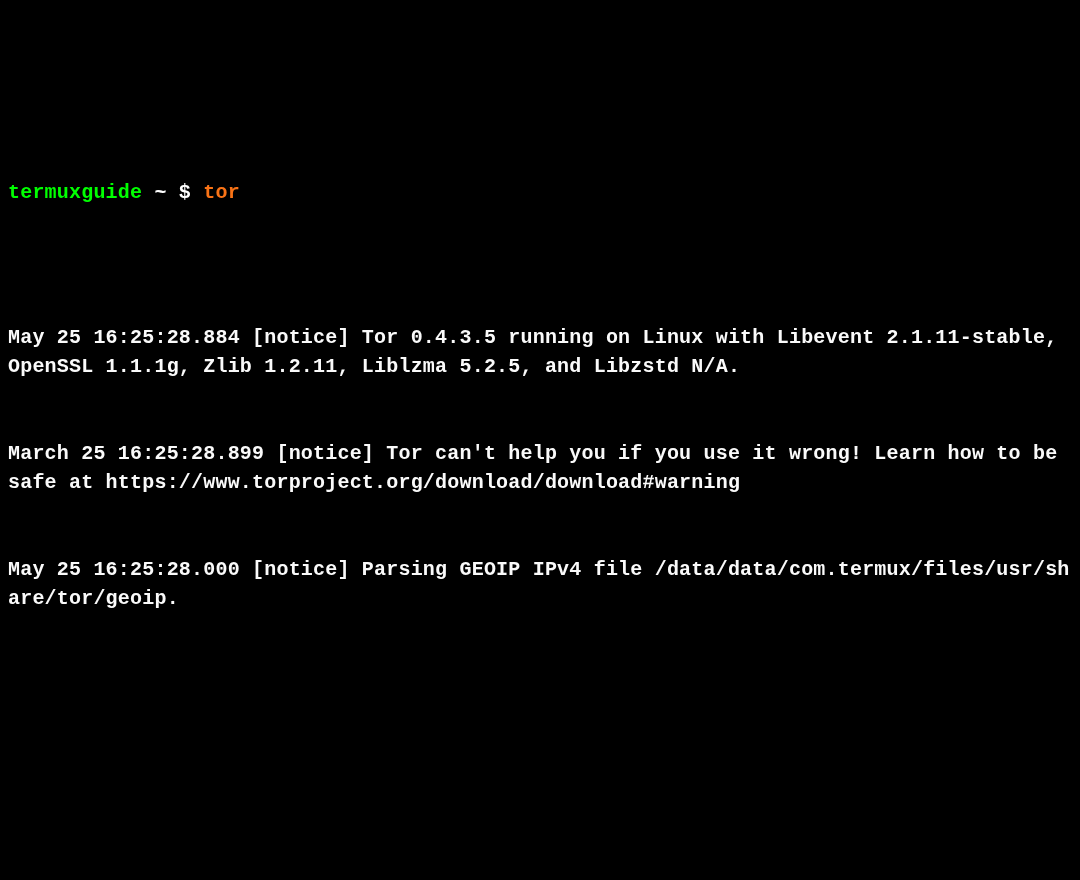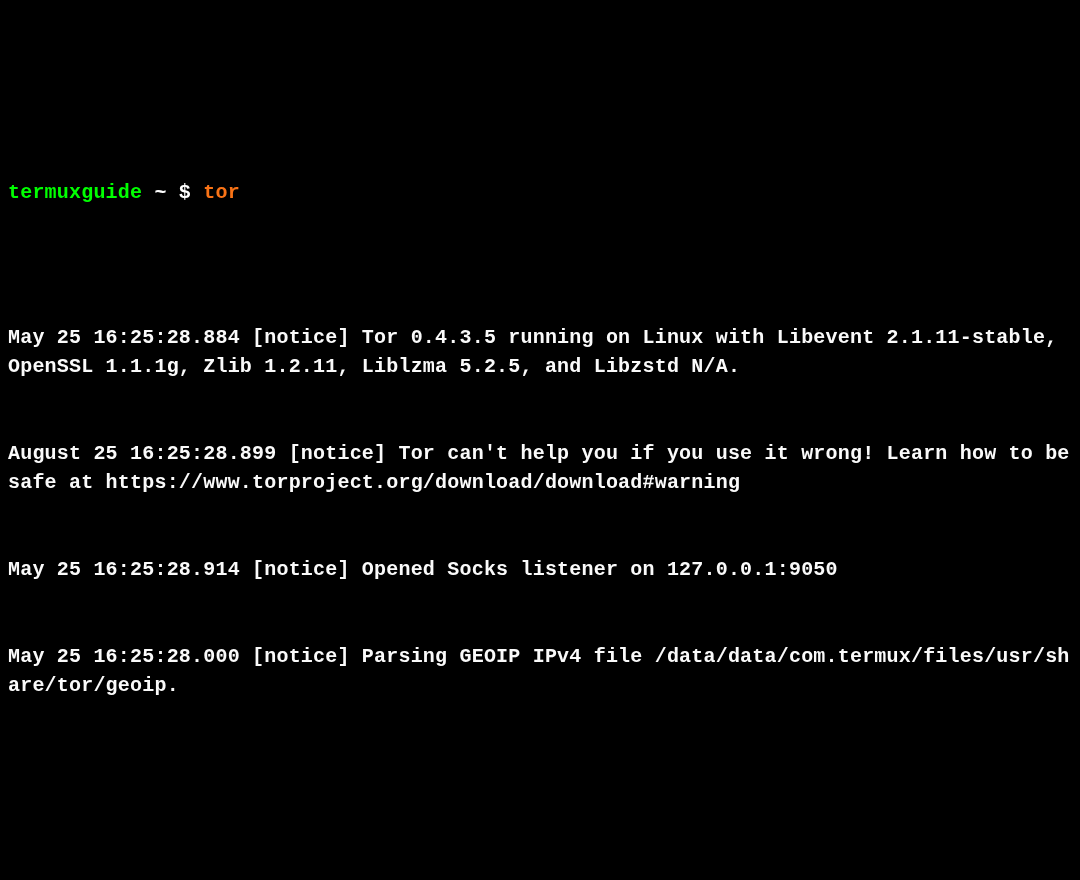--- a/index.html
+++ b/index.html
@@ -50,22 +50,21 @@
   </style>
 </head>
 <body>
 
 
 
 <div class="terminal">
   <div><span class="prompt-user">termuxguide</span> <span class="prompt-path">~</span> <span class="prompt-symbol">$</span> <span class="command">tor</span></div>
   <div class="output">
     <div class="log-line">May 25 16:25:28.884 [notice] Tor 0.4.3.5 running on Linux with Libevent 2.1.11-stable, OpenSSL 1.1.1g, Zlib 1.2.11, Liblzma 5.2.5, and Libzstd N/A.</div>
-    <div class="log-line">August 25 16:25:28.899 [notice] Tor can't help you if you use it wrong! Learn how to be safe at https://www.torproject.org/download/download#warning</div>
-    <div class="log-line">May 25 16:25:28.914 [notice] Opened Socks listener on 127.0.0.1:9050</div>
+    <div class="log-line">March 25 16:25:28.899 [notice] Tor can't help you if you use it wrong! Learn how to be safe at https://www.torproject.org/download/download#warning</div>
     <div class="log-line">May 25 16:25:28.000 [notice] Parsing GEOIP IPv4 file /data/data/com.termux/files/usr/share/tor/geoip.</div>
     
     
     
     
     
     
     
     
     

